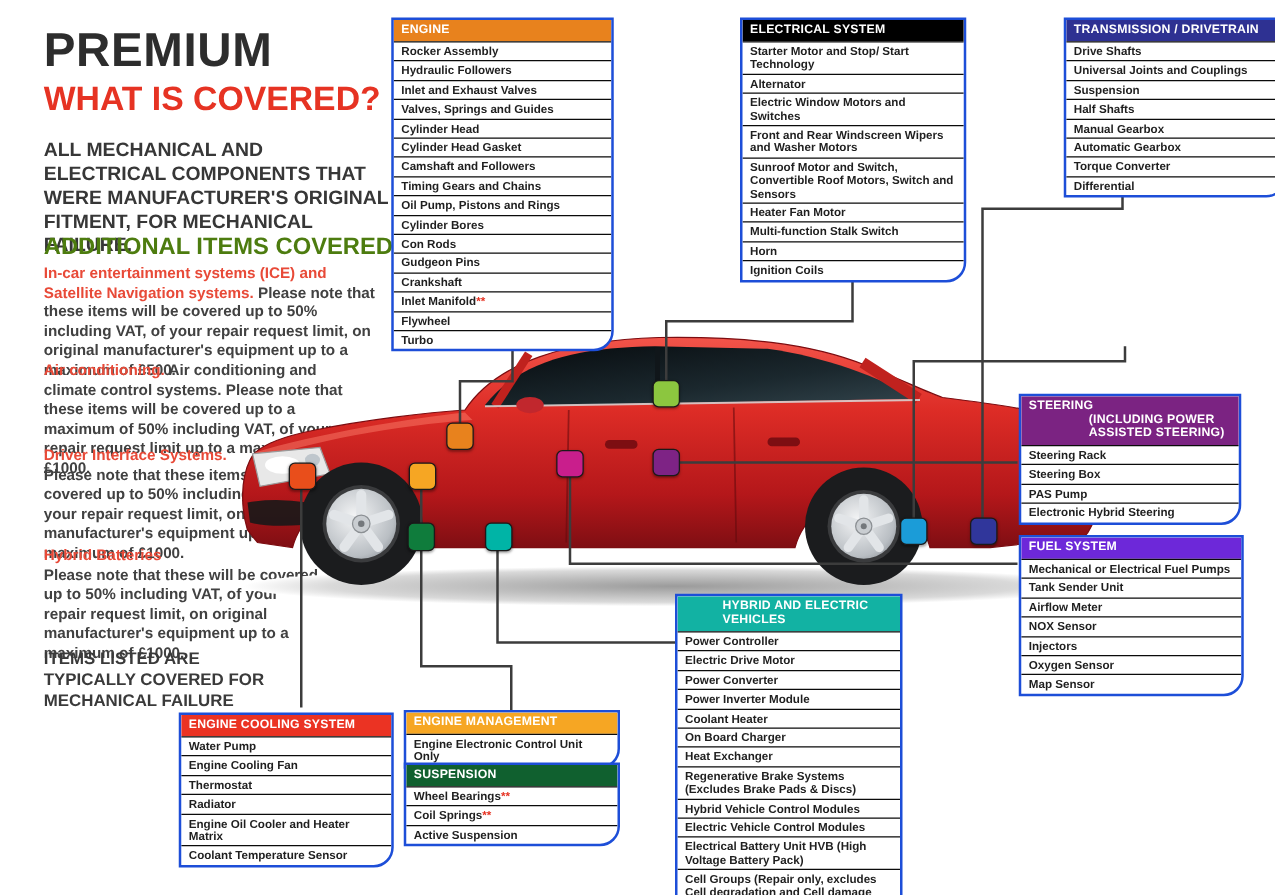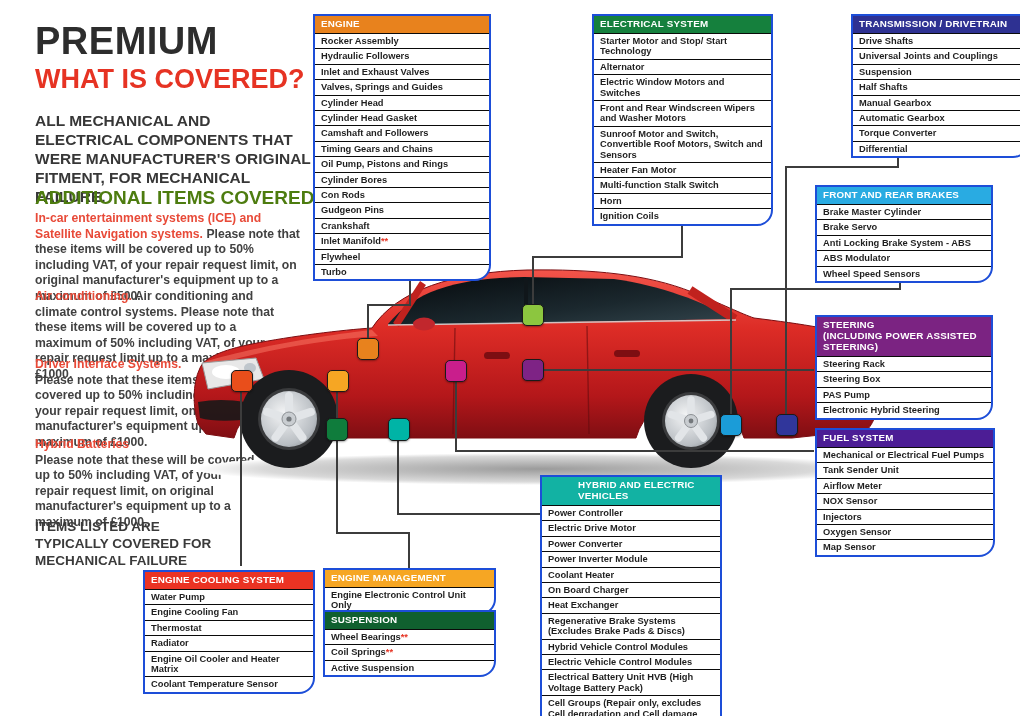--- a/index.html
+++ b/index.html
@@ -18,21 +18,21 @@
   .p1{top:211px;width:268px;}
   .p2{top:289px;width:243px;}
   .p3{top:357px;width:232px;}
   .p4{top:437px;width:222px;}
   .t-footer{top:519px;width:200px;font-size:13.5px;font-weight:900;color:#3a3a3a;line-height:1.25;}
 
   
   .panel{position:absolute;background:#fff;border:2px solid #1d4ed8;border-radius:0 0 16px 0;
          overflow:hidden;z-index:30;}
   .ph{padding:3px 6px;font-size:9.8px;font-weight:800;color:#fff;letter-spacing:.2px;line-height:1.12;}
-  .ph .ps{display:block;}
+  .ph .ps{display:block;margin-left:48px;}
   .ph .ps:empty{display:none;}
   .pr{border-top:1.5px solid #0a0a0a;padding:2px 6px;font-size:9.3px;font-weight:700;
       color:#1f1f1f;line-height:1.12;}
   .pr .star{color:#e63323;font-weight:800;}
   #panel-engine      {left:313px;top:14px; width:174px;}
   #panel-electrical  {left:592px;top:14px; width:177px;}
   #panel-transmission{left:815px;top:14px; width:174px;margin-left:36px;}
   #panel-brakes      {left:815px;top:185px;width:174px;}
   #panel-steering    {left:815px;top:315px;width:174px;}
   #panel-fuel        {left:815px;top:428px;width:176px;}
@@ -218,21 +218,21 @@
       <div class="pr">Oil Pump, Pistons and Rings</div>
       <div class="pr">Cylinder Bores</div>
       <div class="pr">Con Rods</div>
       <div class="pr">Gudgeon Pins</div>
       <div class="pr">Crankshaft</div>
       <div class="pr">Inlet Manifold<span class="star">**</span></div>
       <div class="pr">Flywheel</div>
       <div class="pr">Turbo</div>
     </div>
   <div class="panel" id="panel-electrical">
-    <div class="ph" style="background: #15803d;"><span class="pt">ELECTRICAL SYSTEM</span></div>
+    <div class="ph" style="background: #000000;"><span class="pt">ELECTRICAL SYSTEM</span></div>
   <div class="pr">Starter Motor and Stop/ Start Technology</div>
       <div class="pr">Alternator</div>
       <div class="pr">Electric Window Motors and Switches</div>
       <div class="pr">Front and Rear Windscreen Wipers and Washer Motors</div>
       <div class="pr">Sunroof Motor and Switch, Convertible Roof Motors, Switch and Sensors</div>
       <div class="pr">Heater Fan Motor</div>
       <div class="pr">Multi-function Stalk Switch</div>
       <div class="pr">Horn</div>
       <div class="pr">Ignition Coils</div>
     </div>
@@ -240,37 +240,29 @@
     <div class="ph" style="background: rgb(46, 49, 146);"><span class="pt">TRANSMISSION / DRIVETRAIN</span></div>
   <div class="pr">Drive Shafts</div>
       <div class="pr">Universal Joints and Couplings</div>
       <div class="pr">Suspension</div>
       <div class="pr">Half Shafts</div>
       <div class="pr">Manual Gearbox</div>
       <div class="pr">Automatic Gearbox</div>
       <div class="pr">Torque Converter</div>
       <div class="pr">Differential</div>
     </div>
-  <div class="panel" id="panel-brakes">
-    <div class="ph" style="background: rgb(41, 171, 226);"><span class="pt">FRONT AND REAR BRAKES</span></div>
-  <div class="pr">Brake Master Cylinder</div>
-      <div class="pr">Brake Servo</div>
-      <div class="pr">Anti Locking Brake System - ABS</div>
-      <div class="pr">ABS Modulator</div>
-      <div class="pr">Wheel Speed Sensors</div>
-    </div>
   <div class="panel" id="panel-steering">
     <div class="ph" style="background: rgb(123, 35, 130);"><span class="pt">STEERING</span><span class="ps">(INCLUDING POWER ASSISTED STEERING)</span></div>
   <div class="pr">Steering Rack</div>
       <div class="pr">Steering Box</div>
       <div class="pr">PAS Pump</div>
       <div class="pr">Electronic Hybrid Steering</div>
     </div>
   <div class="panel" id="panel-fuel">
-    <div class="ph" style="background: #4c1d95;"><span class="pt">FUEL SYSTEM</span></div>
+    <div class="ph" style="background: #6d28d9;"><span class="pt">FUEL SYSTEM</span></div>
   <div class="pr">Mechanical or Electrical Fuel Pumps</div>
       <div class="pr">Tank Sender Unit</div>
       <div class="pr">Airflow Meter</div>
       <div class="pr">NOX Sensor</div>
       <div class="pr">Injectors</div>
       <div class="pr">Oxygen Sensor</div>
       <div class="pr">Map Sensor</div>
     </div>
   <div class="panel" id="panel-hybrid">
     <div class="ph" style="background: rgb(18, 178, 163); padding-left: 36px;"><span class="pt">HYBRID AND ELECTRIC VEHICLES</span></div>

